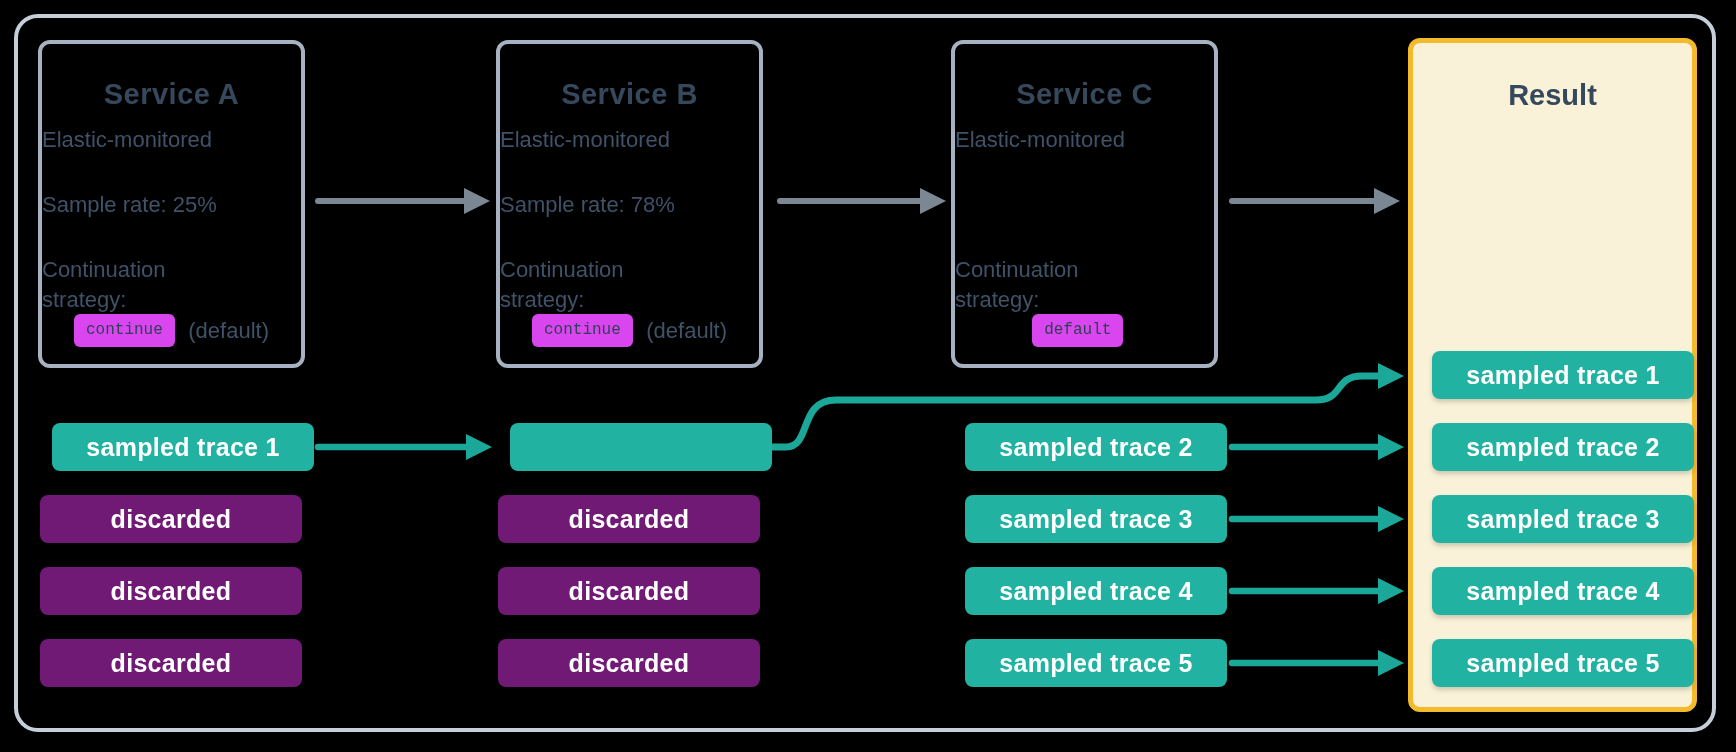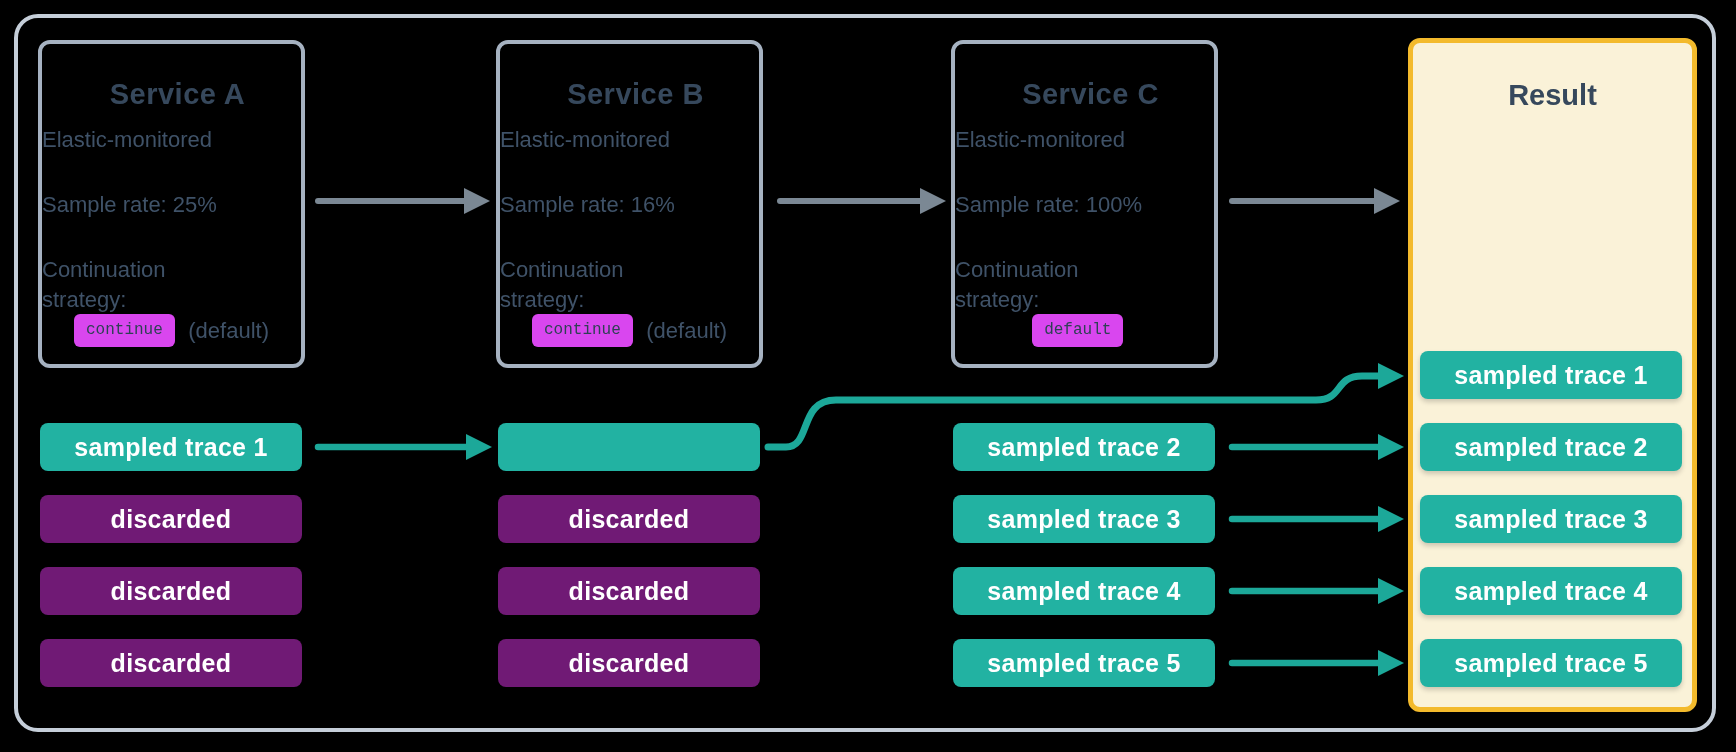--- a/index.html
+++ b/index.html
@@ -15,21 +15,21 @@
     position:absolute; left:14px; top:14px; width:1702px; height:718px;
     border:4px solid #c5ced9; border-radius:24px; box-sizing:border-box;
   }
   
   .svc{
     position:absolute; top:40px; width:267px; height:328px;
     border:4px solid #a6b2c1; border-radius:12px; box-sizing:border-box;
   }
   .svc-a{left:38px;} .svc-b{left:496px;} .svc-c{left:951px;}
   .svc-title{
-    position:absolute; left:6px; top:33px; width:100%; text-align:center;
+    position:absolute; left:0; top:33px; width:100%; text-align:center;
     font-size:29px; line-height:34px; font-weight:700; color:#36485c; letter-spacing:.5px;
   }
   .svc-line{
     position:absolute; left:0; width:100%; 
     font-size:22px; line-height:26px; font-weight:500; color:#3f5268;
   }
   .l-mon{top:83px;} .l-rate{top:148px;} .l-cont{top:213px;} .l-strat{top:243px;}
   .svc-badge-row{
     position:absolute; left:0; top:270px; width:100%; text-align:center; white-space:nowrap;
   }
@@ -50,21 +50,21 @@
   .result-title{
     position:absolute; left:0; top:35px; width:100%; text-align:center;
     font-size:29px; line-height:34px; font-weight:700; color:#36485c;
   }
   
   .trace{
     position:absolute; height:48px; border-radius:8px;
     text-align:center; line-height:48px; color:#fff;
     font-size:25px; font-weight:600; letter-spacing:.3px;
   }
-  .sampled{background:#22b2a2;}
+  .sampled{background:#22b2a2;margin-left:12px;}
   .discarded{background:#701a75;}
   .col-a{left:40px;  width:262px;}
   .col-b{left:498px; width:262px;}
   .col-c{left:953px; width:262px;}
   .col-r{left:1420px; width:262px; box-shadow:0 3px 5px rgba(0,0,0,0.18);}
   .r0{top:351px;} .r1{top:423px;} .r2{top:495px;} .r3{top:567px;} .r4{top:639px;}
   
   .arrows{position:absolute; left:0; top:0; pointer-events:none;}
 </style>
 </head>
@@ -82,33 +82,32 @@
     <div class="svc-line l-strat">strategy:</div>
     <div class="svc-badge-row">
       <span class="code-badge">continue</span>
       <span class="code-note">(default)</span>
     </div>
   </div>
 
   <div class="svc svc-b">
     <div class="svc-title">Service B</div>
     <div class="svc-line l-mon">Elastic-monitored</div>
-    <div class="svc-line l-rate">Sample rate: 16%</div>
+    <div class="svc-line l-rate">Sample rate: 78%</div>
     <div class="svc-line l-cont">Continuation</div>
     <div class="svc-line l-strat">strategy:</div>
     <div class="svc-badge-row">
       <span class="code-badge">continue</span>
       <span class="code-note">(default)</span>
     </div>
   </div>
 
   <div class="svc svc-c">
     <div class="svc-title">Service C</div>
     <div class="svc-line l-mon">Elastic-monitored</div>
-    <div class="svc-line l-rate">Sample rate: 100%</div>
     <div class="svc-line l-cont">Continuation</div>
     <div class="svc-line l-strat">strategy:</div>
     <div class="svc-badge-row">
       <span class="code-badge">default</span>
       <span class="code-note"></span>
     </div>
   </div>
 
   <div class="result">
     <div class="result-title">Result</div>

